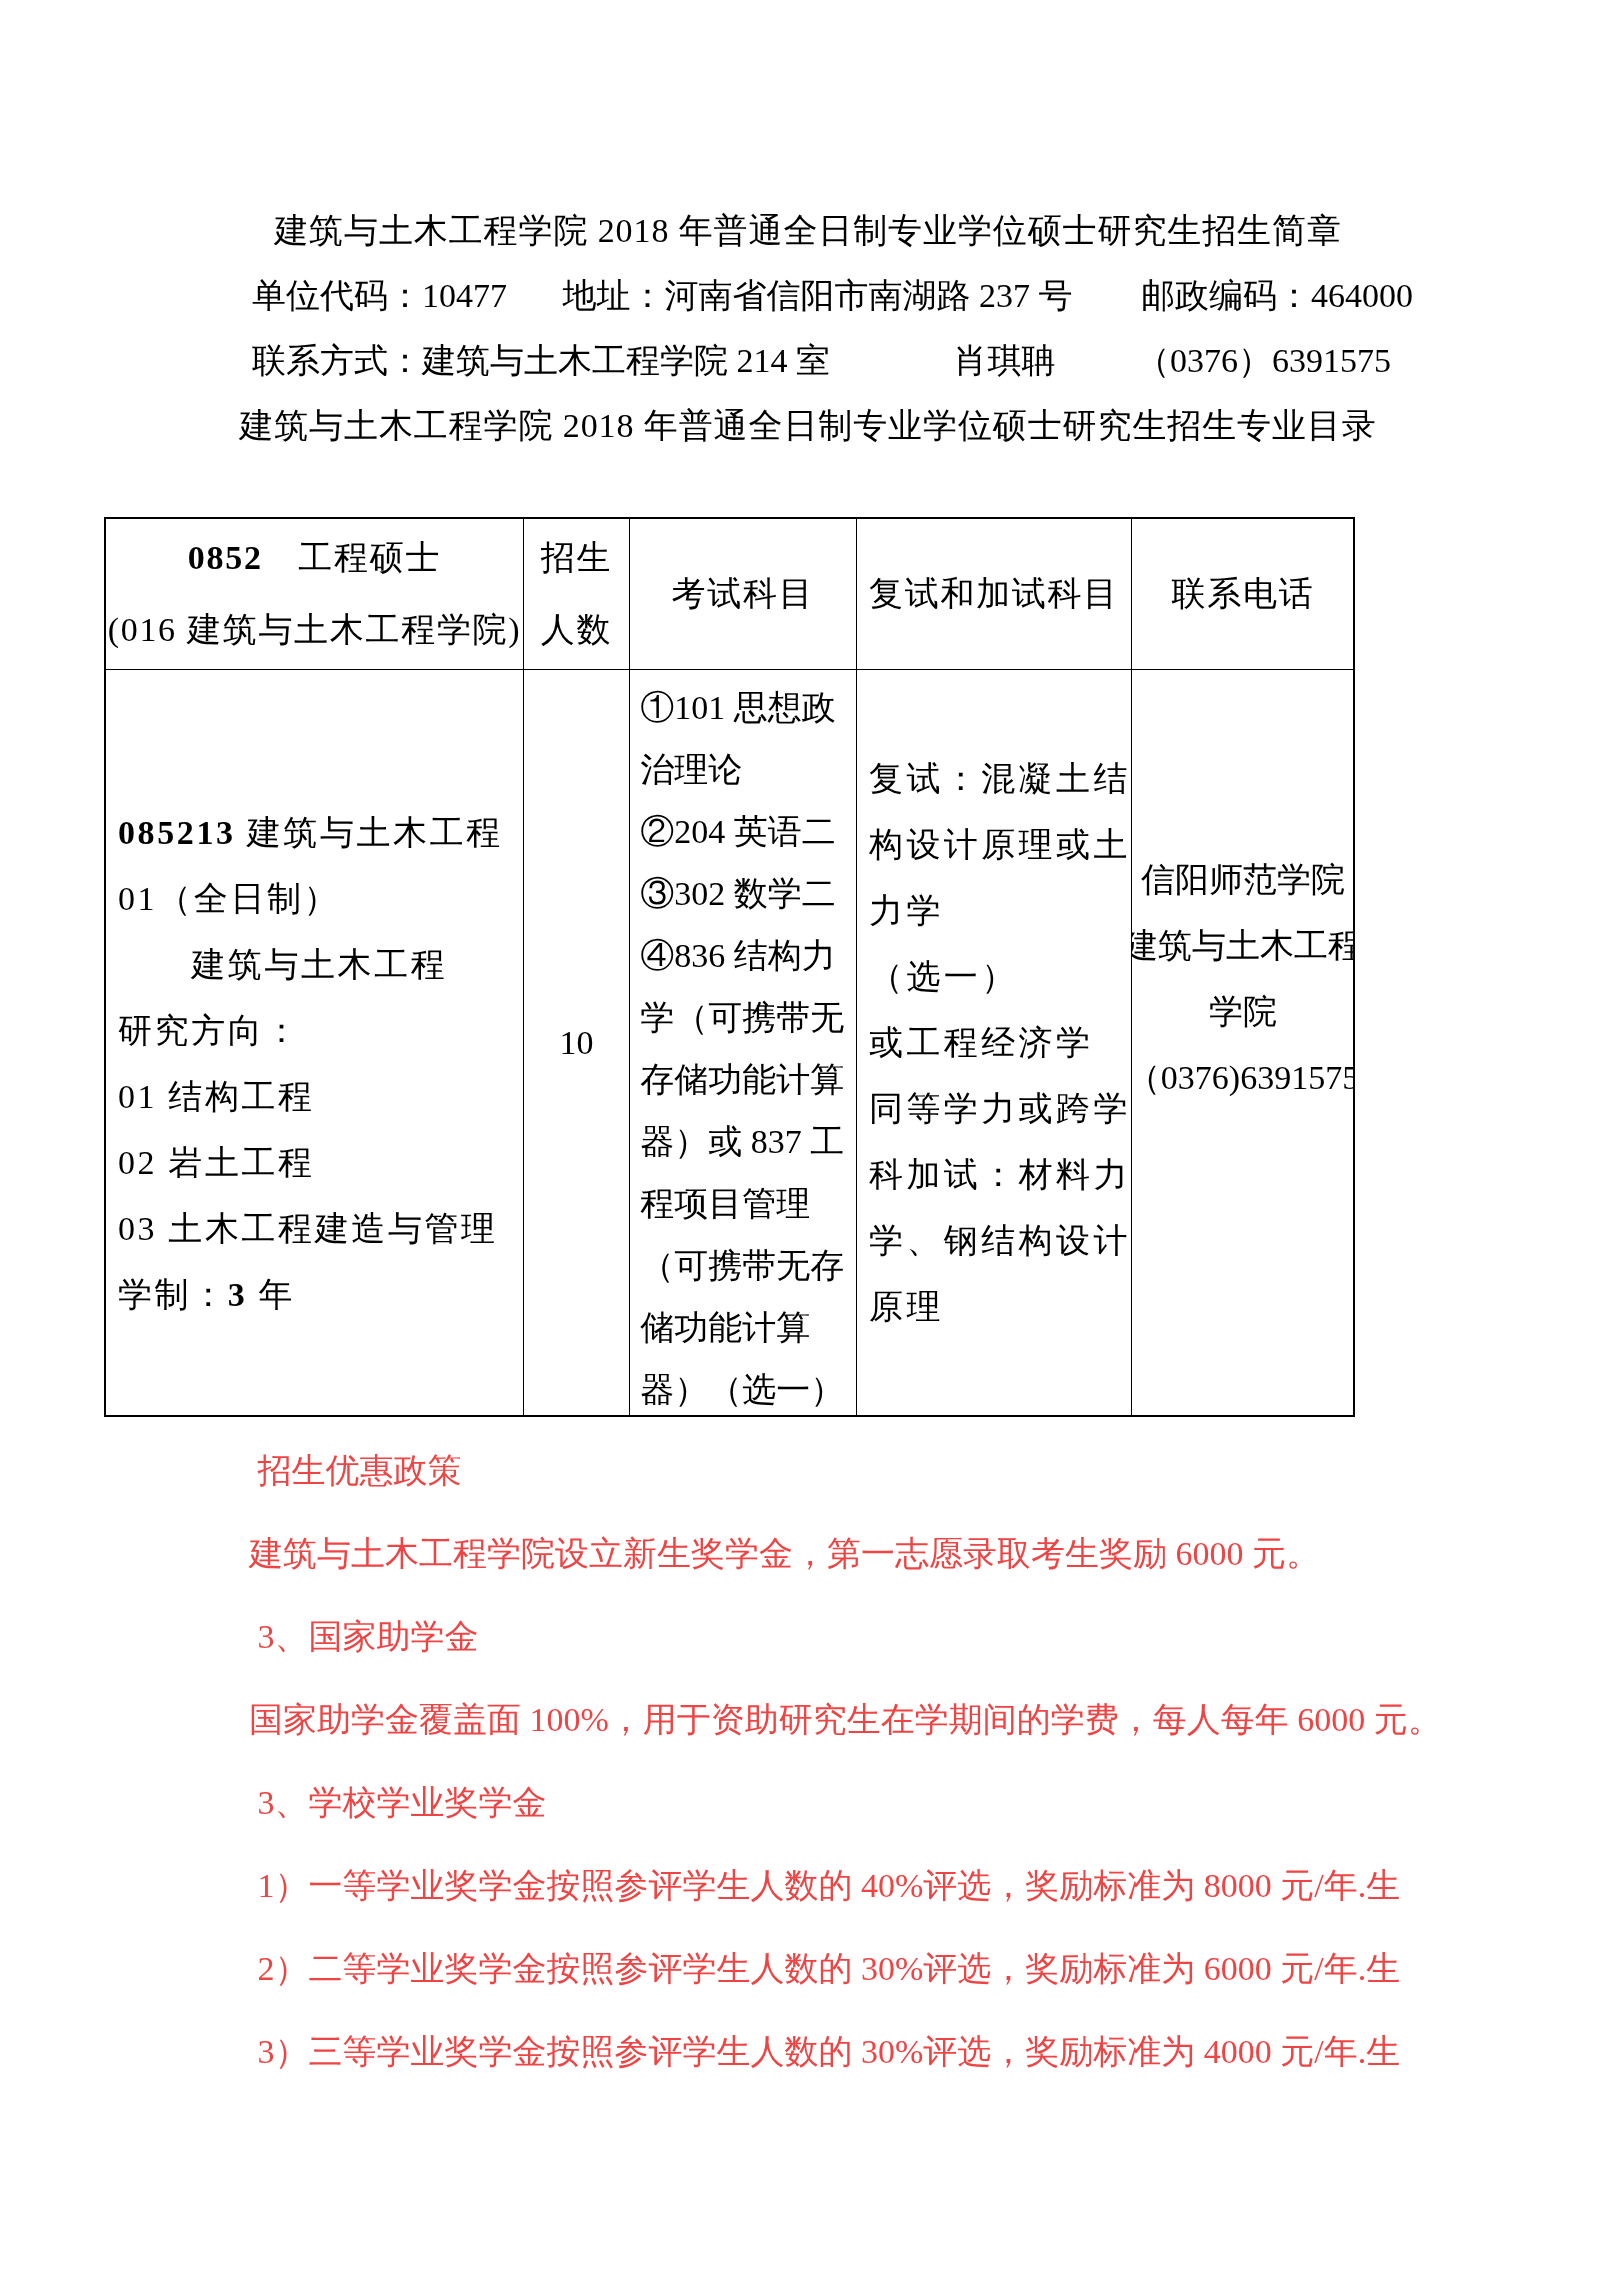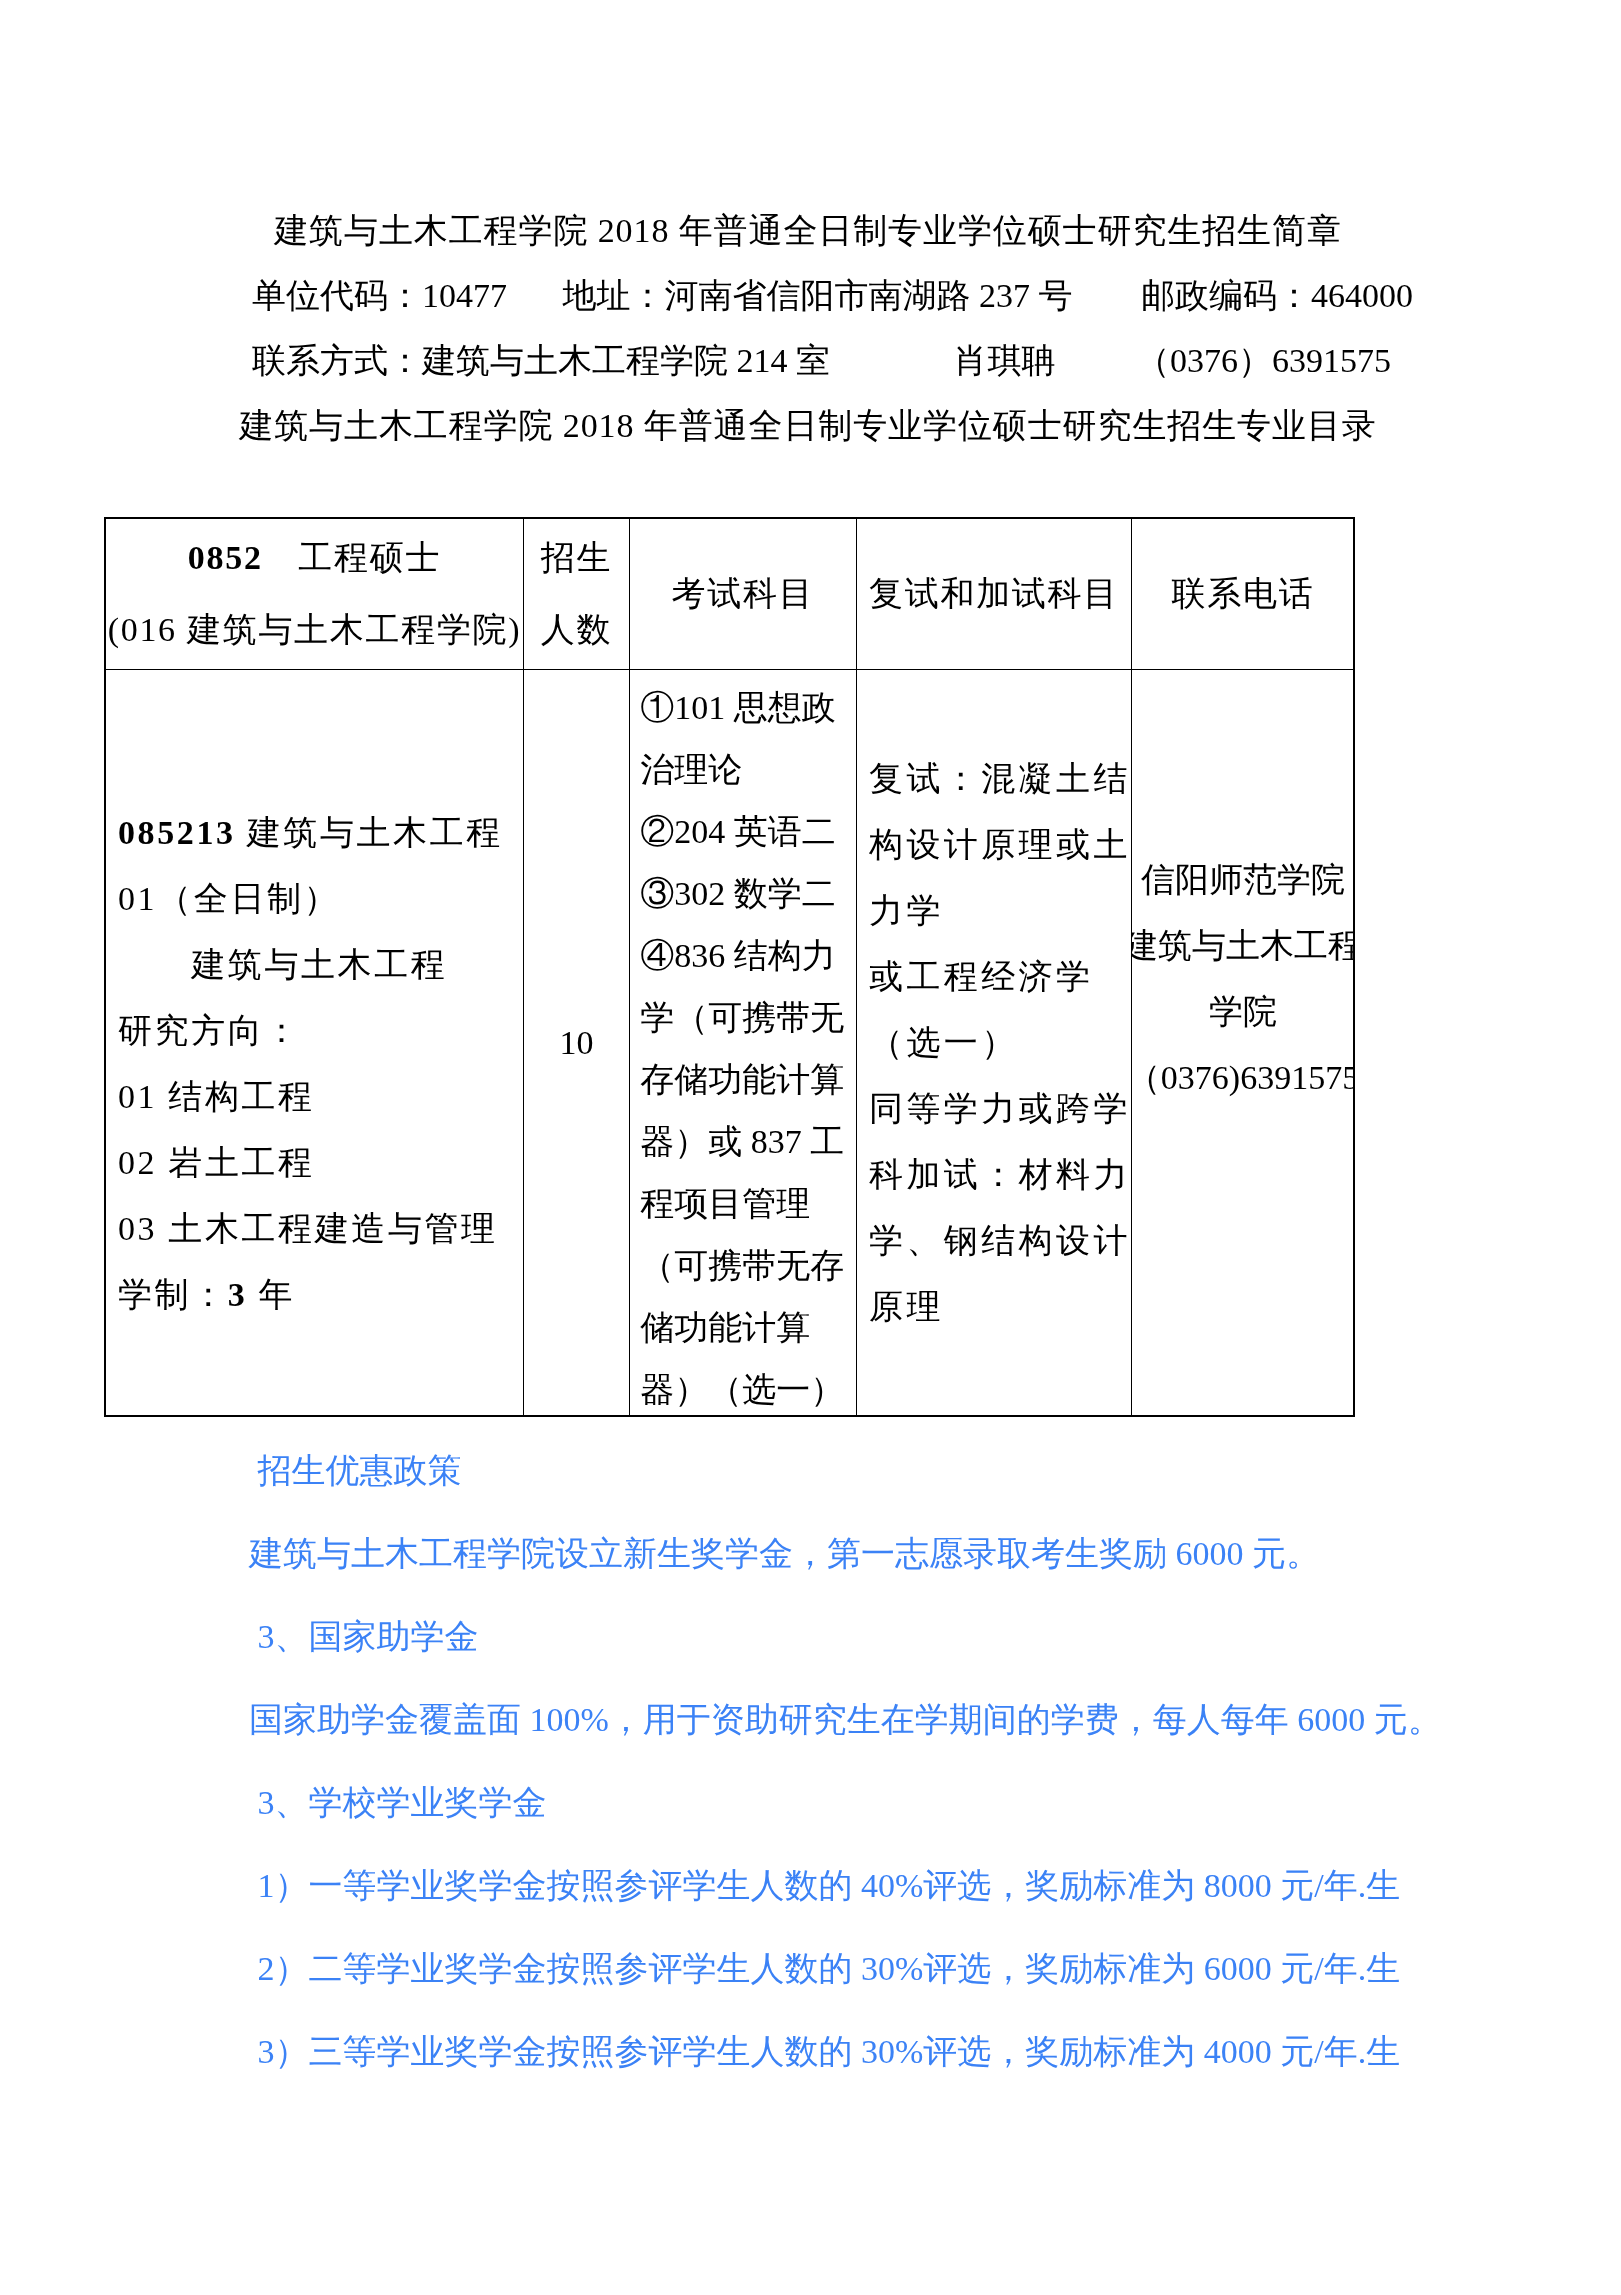--- a/index.html
+++ b/index.html
@@ -101,21 +101,21 @@
     padding-bottom: 128px;
     line-height: 66px;
     text-align: center;
     white-space: nowrap;
   }
 
   
   .policies {
     margin-top: 12px;
     margin-left: 249px;
-    color: #3b82f6;
+    color: #ef4444;
   }
   .pline {
     line-height: 83px;
     white-space: nowrap;
   }
   .pline.indent { padding-left: 8.5px; }
 </style>
 </head>
 <body>
 
@@ -175,22 +175,22 @@
       <div>程项目管理</div>
       <div>（可携带无存</div>
       <div>储功能计算</div>
       <div>器）（选一）</div>
     </div>
 
     <div class="cell bc4">
       <div>复试：混凝土结</div>
       <div>构设计原理或土</div>
       <div>力学</div>
+      <div>（选一）</div>
       <div>或工程经济学</div>
-      <div>（选一）</div>
       <div>同等学力或跨学</div>
       <div>科加试：材料力</div>
       <div>学、钢结构设计</div>
       <div>原理</div>
     </div>
 
     <div class="cell bc5">
       <div>信阳师范学院</div>
       <div>建筑与土木工程</div>
       <div>学院</div>

